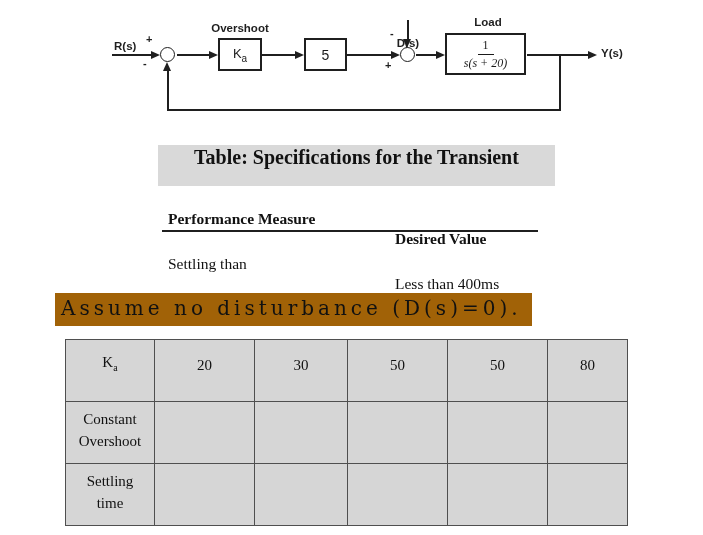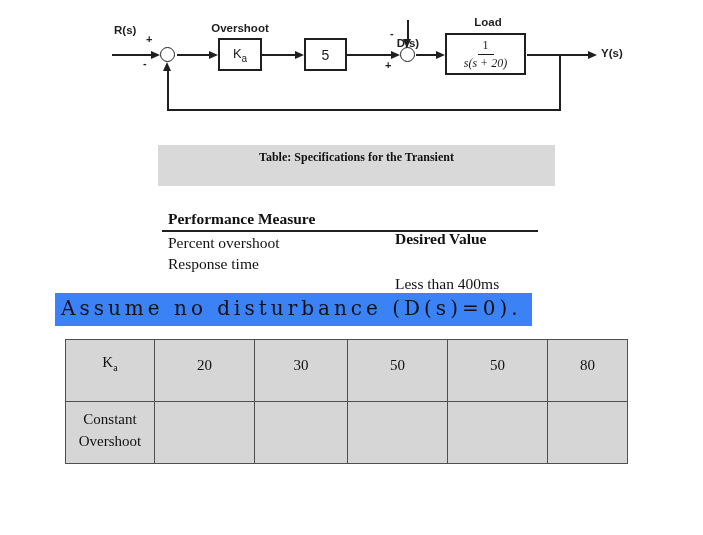--- a/index.html
+++ b/index.html
@@ -16,48 +16,48 @@
   .sum{position:absolute;width:13px;height:13px;border:1.6px solid #1f1f1f;border-radius:50%;background:#fff;}
   .box{position:absolute;border:2px solid #1f1f1f;background:#fff;display:flex;align-items:center;justify-content:center;color:#1a1a1a;}
   .dlabel{position:absolute;font-weight:600;font-size:11.5px;color:#1f1f1f;white-space:nowrap;}
   .dcap{position:absolute;font-weight:600;font-size:11.5px;color:#1f1f1f;text-align:center;line-height:14px;}
   .sign{position:absolute;font-weight:700;font-size:11px;color:#1f1f1f;}
   .frac{text-align:center;font-family:"Liberation Serif", serif;font-size:12px;color:#1a1a1a;line-height:1.2;}
   .frac .num{display:inline-block;padding:0 5px 1px;border-bottom:1.2px solid #1a1a1a;}
   .frac .den{font-style:italic;padding-top:1px;}
   
   .banner{position:absolute;left:158px;top:145px;width:397px;height:41px;background:#d9d9d9;
-    font-family:"Liberation Serif", serif;font-weight:bold;font-size:12px;color:#111;
+    font-family:"Liberation Serif", serif;font-weight:bold;font-size:20px;color:#111;
     text-align:center;line-height:19px;padding-top:3px;box-sizing:border-box;}
   
   .spec{position:absolute;left:162px;top:207px;width:376px;
     font-family:"Liberation Serif", serif;font-size:15.5px;color:#111;}
   .spec .row{display:flex;height:21px;align-items:center;}
   .spec .c1{width:233px;padding-left:6px;box-sizing:border-box;}
   .spec .c2{width:143px;margin-top:41px;}
   .spec .head{font-weight:bold;border-bottom:2px solid #1f1f1f;height:23px;justify-content:center;}
   
-  .assume{position:absolute;left:55px;top:293px;background:#3b82f6;
+  .assume{position:absolute;left:55px;top:293px;background:#a16207;
     font-family:"DejaVu Serif", serif;font-size:20px;letter-spacing:4px;color:#111;
     padding:3px 10px 6px 6px;white-space:nowrap;}
   
   table.sweep{position:absolute;left:65px;top:339px;border-collapse:collapse;}
   table.sweep td{border:1px solid #4f4f4f;background:#d6d6d6;
     font-family:"Liberation Serif", serif;font-size:15px;color:#111;
     text-align:center;vertical-align:middle;line-height:22px;}
   table.sweep tr.r1 td{height:62px;padding-bottom:12px;box-sizing:border-box;}
   table.sweep tr.r2 td, table.sweep tr.r3 td{height:62px;padding-bottom:6px;box-sizing:border-box;}
   sub{font-size:10px;}
 </style>
 </head>
 <body>
 
 <div style="position:absolute;left:0;top:0;width:703px;height:135px;">
 
-  <div class="dlabel" style="left:82px;top:24px;padding-left:32px;">R(s)</div>
+  <div class="dlabel" style="left:82px;top:40px;padding-left:32px;">R(s)</div>
   <div class="hl" style="left:112px;top:54px;width:40px;"></div>
   <div class="ar-r" style="left:151px;top:50.5px;"></div>
 
   <div class="sign" style="left:146px;top:33px;">+</div>
   <div class="sign" style="left:143px;top:57px;">-</div>
   <div class="sum" style="left:160px;top:47px;"></div>
 
   <div class="hl" style="left:177px;top:54px;width:32px;"></div>
   <div class="ar-r" style="left:209px;top:50.5px;"></div>
 
@@ -107,24 +107,23 @@
 <div class="banner">
   <div>Table: Specifications for the Transient</div>
 </div>
 
 <div class="spec">
   <div class="row head">
     <div class="c1">Performance Measure</div>
     <div class="c2">Desired Value</div>
   </div>
   <div class="row">
-    <div class="c1">Percent overshoot</div>
   </div>
   <div class="row">
-    <div class="c1">Response time</div>
+    <div class="c1">Settling than</div>
     <div class="c2">Less than 400ms</div>
   </div>
 </div>
 
 <div class="assume">Assume no disturbance (D(s)=0).</div>
 
 <table class="sweep">
   <tbody>
       <tr class="r1">
     <td style="width:89px;"><span>K</span><sub>a</sub></td>
@@ -135,14 +134,22 @@
     <td style="width:80px;">80</td>
   </tr>
   <tr class="r2">
     <td><span>Constant</span><br><span>Overshoot</span></td>
     <td></td>
     <td></td>
     <td></td>
     <td></td>
     <td></td>
   </tr>
+  <tr class="r3">
+    <td><span>Settling</span><br><span>time</span></td>
+    <td></td>
+    <td></td>
+    <td></td>
+    <td></td>
+    <td></td>
+  </tr>
 </tbody>
   </table>
 
 </body></html>

